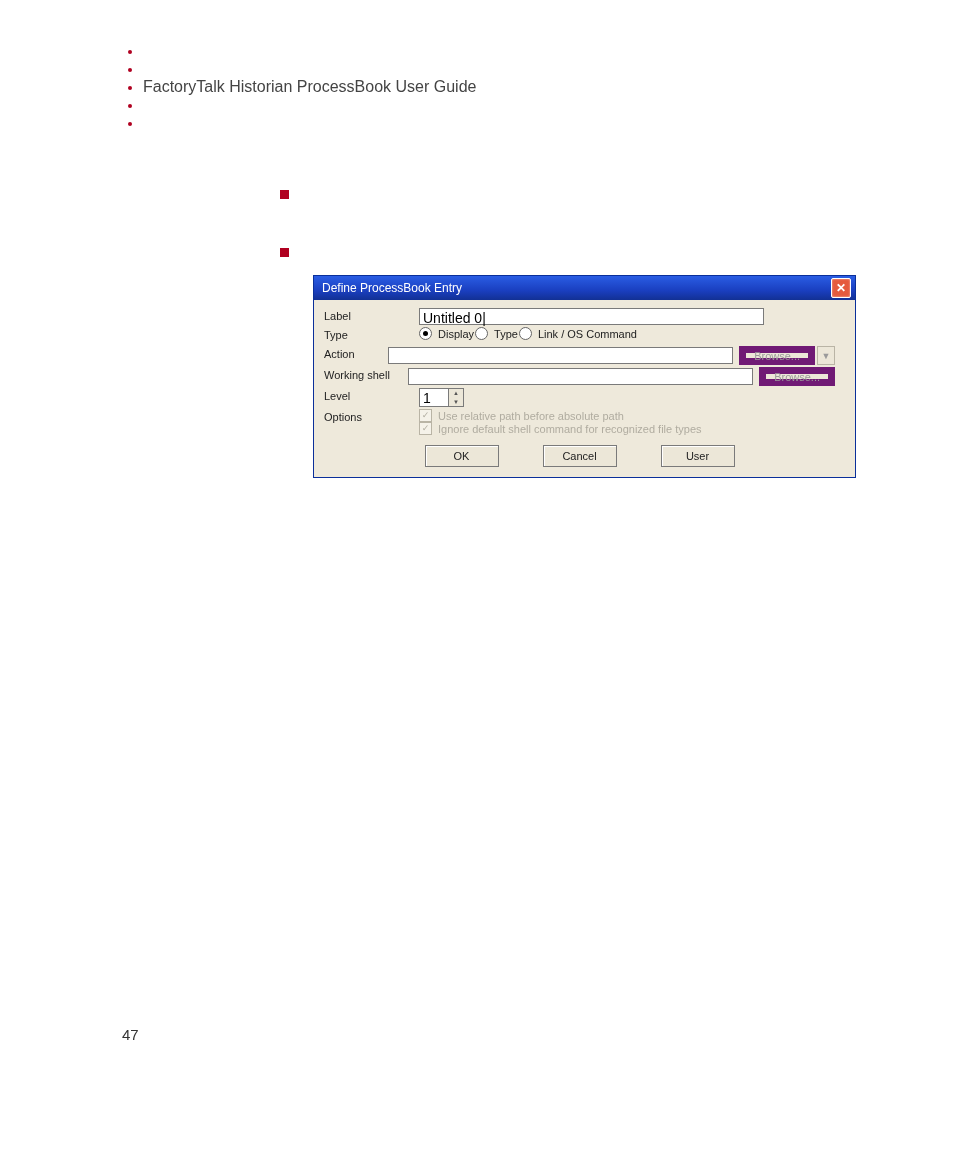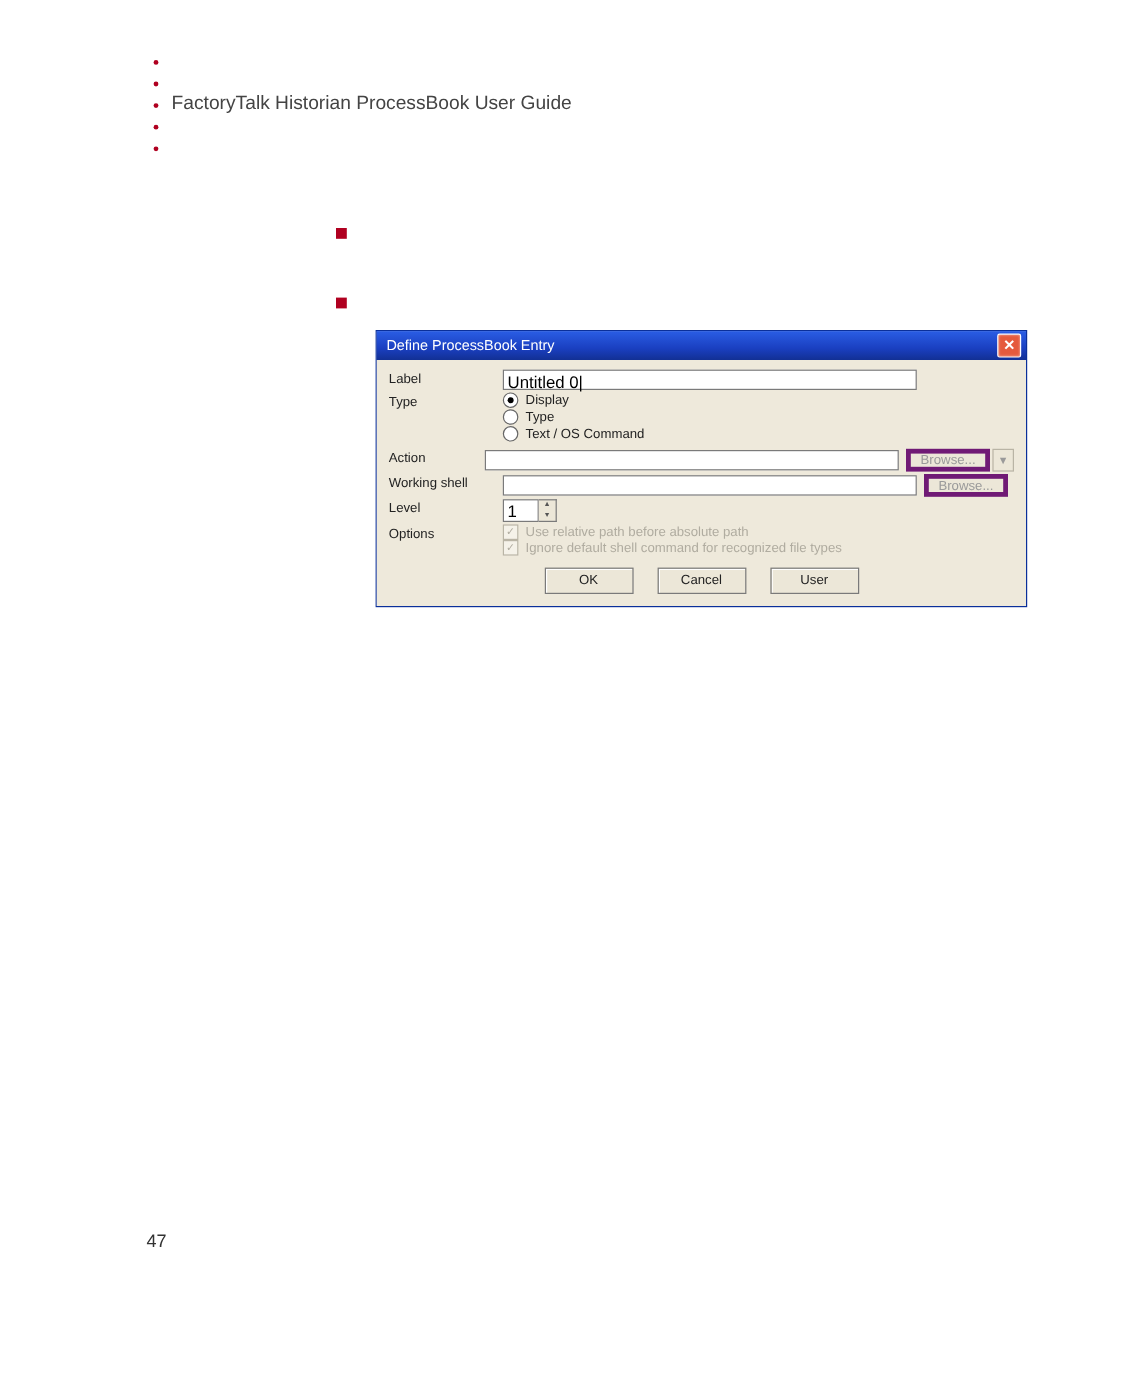--- a/index.html
+++ b/index.html
@@ -84,21 +84,21 @@
     align-items: center;
     justify-content: center;
     color: #fff;
     font-weight: bold;
     font-size: 12px;
     line-height: 1;
     box-shadow: inset 0 0 2px rgba(255,255,255,0.7);
   }
   .dialog-body {
     background: #eee9db;
-    padding: 8px 10px 10px 10px;
+    padding: 8px 20px 10px 10px;
   }
   .row {
     display: flex;
     align-items: flex-start;
     margin-bottom: 2px;
   }
   .row .lbl {
     width: 95px;
     color: #222;
     padding-top: 2px;
@@ -111,21 +111,21 @@
     padding: 1px 3px;
     font-size: 14px;
     color: #000;
     display: inline-block;
   }
   .textbox.label-box { width: 345px; }
   .textbox.action-box { width: 345px; }
   .textbox.wf-box { width: 345px; }
   .radios {
     display: flex;
-    flex-direction: column;
+    flex-direction: row;
     gap: 1px;
     margin-bottom: 4px;
   }
   .radio {
     display: flex;
     align-items: center;
     gap: 6px;
     color: #222;
   }
   .radio-dot {
@@ -142,21 +142,21 @@
     position: absolute;
     left: 3px;
     top: 3px;
     width: 5px;
     height: 5px;
     border-radius: 50%;
     background: #000;
   }
   .browse-btn {
     margin-left: 6px;
-    border: 4px solid #701a75;
+    border: 7px solid #701a75;
     background: #ece7d8;
     color: #9a9a9a;
     height: 19px;
     padding: 0 8px;
     font-size: 11px;
     display: inline-flex;
     align-items: center;
     box-sizing: border-box;
   }
   .browse-row {
@@ -214,21 +214,21 @@
     display: inline-flex;
     align-items: center;
     justify-content: center;
     font-size: 9px;
     color: #b0aca0;
     line-height: 1;
   }
   .buttons {
     display: flex;
     justify-content: center;
-    gap: 20px;
+    gap: 44px;
     margin-top: 10px;
   }
   .btn {
     width: 72px;
     height: 20px;
     border: 1px solid #7a7a7a;
     background: #ece7d8;
     color: #222;
     font-size: 11px;
     display: inline-flex;
@@ -284,21 +284,21 @@
           <label class="radio">
             <span class="radio-dot checked"></span>
             <span>Display</span>
           </label>
           <label class="radio">
             <span class="radio-dot"></span>
             <span>Type</span>
           </label>
           <label class="radio">
             <span class="radio-dot"></span>
-            <span>Text / OS Command</span>
+            <span>Link / OS Command</span>
           </label>
         </div>
       </div>
 
       <div class="row">
         <div class="lbl">Action</div>
         <div class="browse-row">
           <div class="textbox action-box"></div>
           <div class="browse-btn">Browse...</div>
           <div class="combo-arrow">

